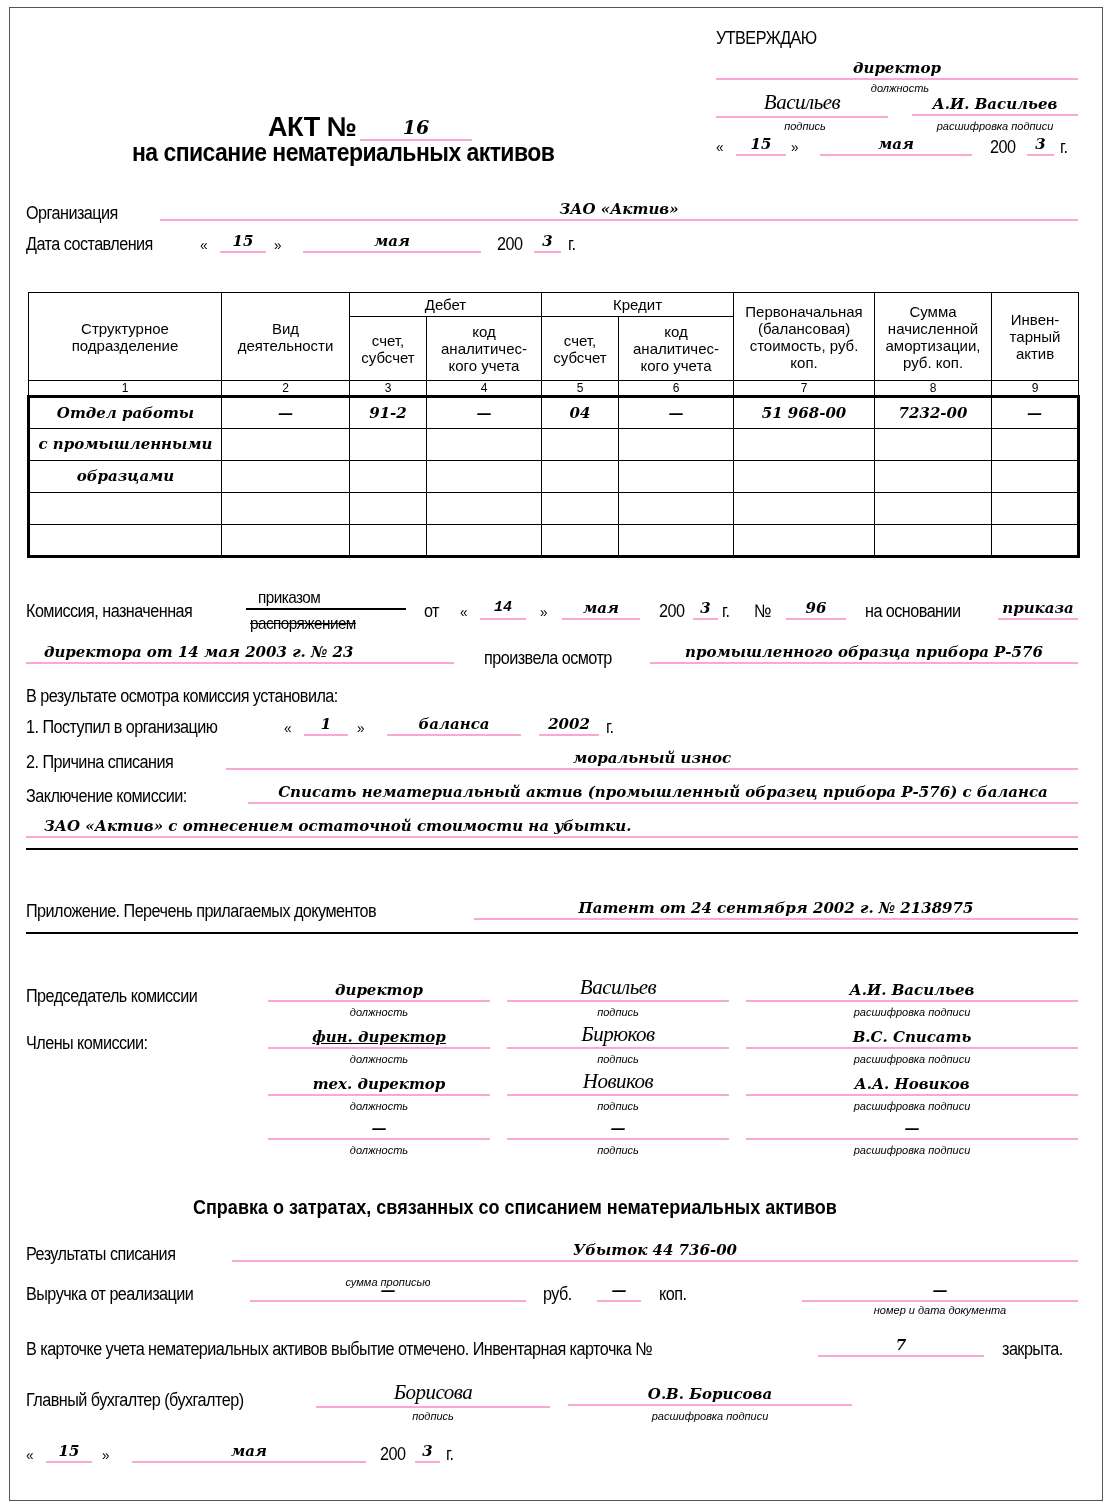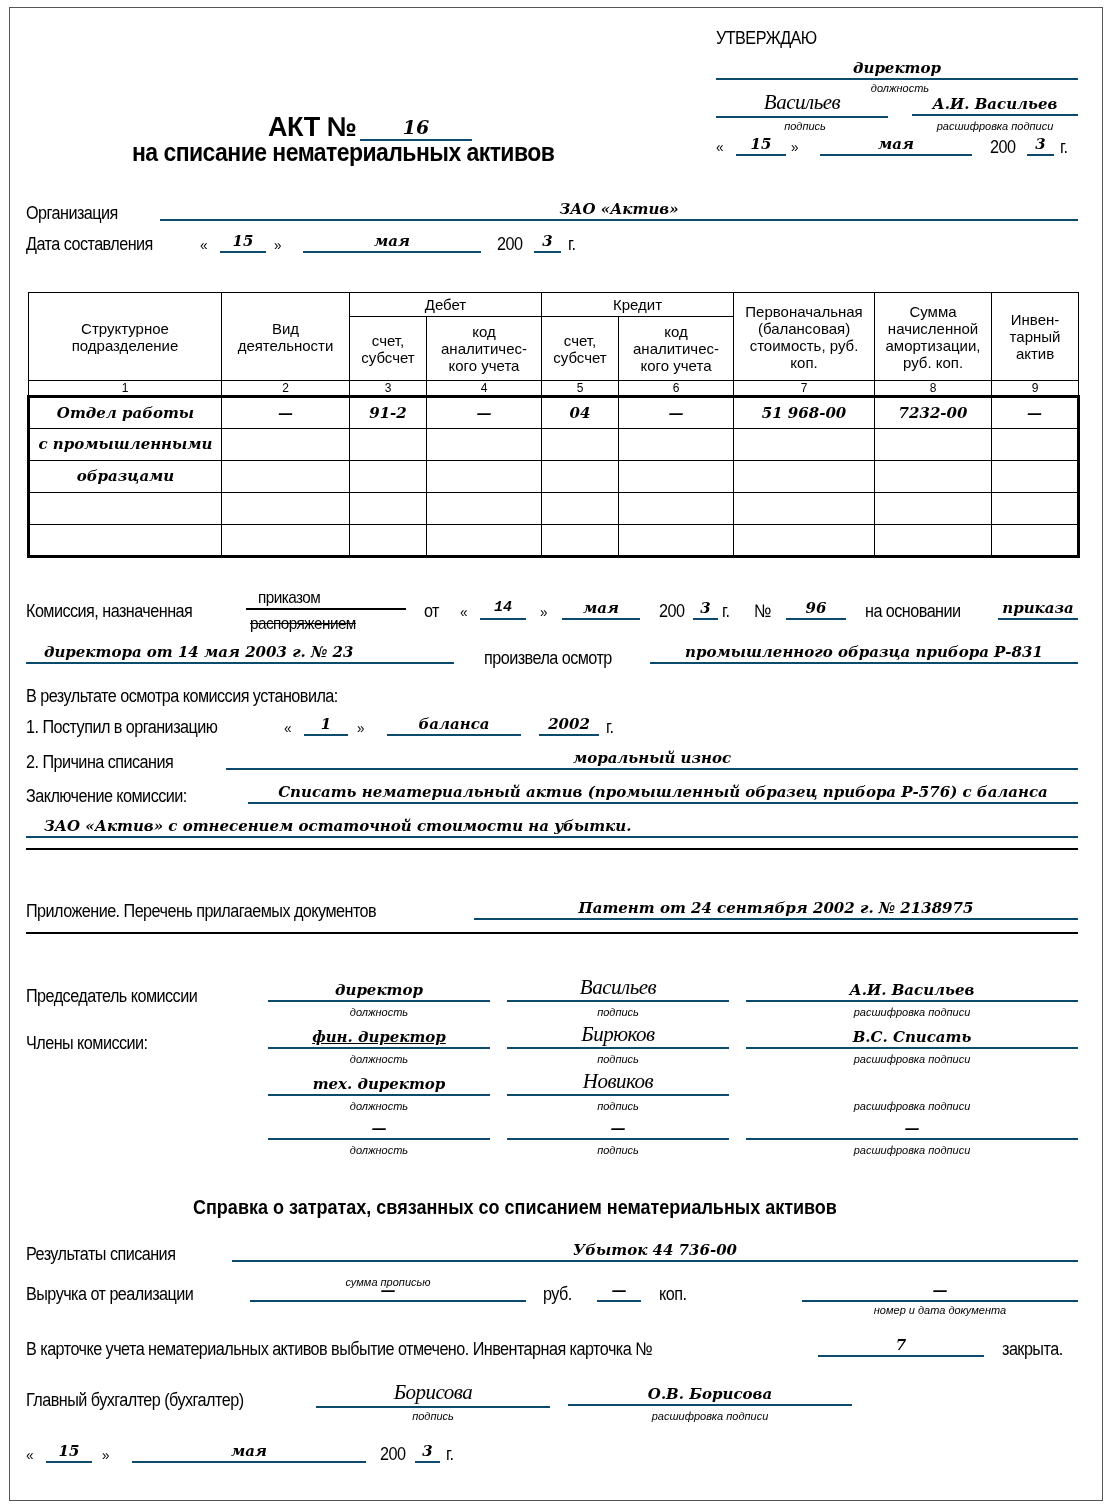--- a/index.html
+++ b/index.html
@@ -4,21 +4,21 @@
   <style>
     * { box-sizing: border-box; margin: 0; padding: 0; }
     html, body { width: 1113px; height: 1508px; background: #fff; }
     body { font-family: "Liberation Sans", sans-serif; color: #000; position: relative; overflow: hidden; }
     .page { position: absolute; left: 9px; top: 7px; width: 1094px; height: 1494px; border: 1px solid #555; background: #fff; }
     .abs { position: absolute; }
     .lbl { font-size: 18px; letter-spacing: -0.6px; white-space: nowrap; transform: scaleX(0.9); transform-origin: left center; }
     .hw { font-family: "DejaVu Serif", serif; font-style: italic; font-weight: bold; font-size: 15px; white-space: nowrap; }
     .sig { font-family: "Liberation Serif", serif; font-style: italic; font-size: 21px; white-space: nowrap; letter-spacing: -0.5px; }
     .line { position: absolute; border-bottom: 2px solid #000; }
-    .fld { position: absolute; border-bottom: 2px solid #0c4a6e; text-align: center; height: 22px; line-height: 20px; }
+    .fld { position: absolute; border-bottom: 2px solid #f9a8d4; text-align: center; height: 22px; line-height: 20px; }
     .cap { position: absolute; font-size: 11px; font-style: italic; text-align: center; white-space: nowrap; }
     .title1 { font-size: 27px; font-weight: bold; letter-spacing: -0.5px; }
     .title2 { font-size: 25px; font-weight: bold; letter-spacing: -0.6px; transform: scaleX(0.92); transform-origin: left center; white-space: nowrap; }
     .sec-title { font-size: 20px; font-weight: bold; transform: scaleX(0.9); transform-origin: left center; white-space: nowrap; }
 
     table.grid { position: absolute; left: 17px; top: 284px; width: 1050px; border-collapse: collapse; table-layout: fixed; }
     table.grid td { border: 1px solid #000; text-align: center; vertical-align: middle; font-size: 15px; line-height: 17px; padding: 0 2px; }
     table.grid tr.hdr td { font-size: 15px; }
     table.grid tr.num td { font-size: 12px; height: 16px; line-height: 14px; }
     table.grid tr.body td { height: 32px; font-family: "DejaVu Serif", serif; font-style: italic; font-weight: bold; font-size: 15px; }
@@ -172,21 +172,21 @@
   <div class="fld hw" style="left:552px;top:590px;width:78px;">мая</div>
   <div class="abs lbl" style="left:649px;top:593px;">200</div>
   <div class="fld hw" style="left:683px;top:590px;width:25px;">3</div>
   <div class="abs lbl" style="left:712px;top:593px;">г.</div>
   <div class="abs lbl" style="left:744px;top:593px;">№</div>
   <div class="fld hw" style="left:776px;top:590px;width:60px;">96</div>
   <div class="abs lbl" style="left:855px;top:593px;">на основании</div>
   <div class="fld hw" style="left:988px;top:590px;width:80px;">приказа</div>
   <div class="fld hw" style="left:16px;top:634px;width:428px;text-align:left;padding-left:18px;">директора от 14 мая 2003 г. № 23</div>
   <div class="abs lbl" style="left:474px;top:640px;">произвела осмотр</div>
-  <div class="fld hw" style="left:640px;top:634px;width:428px;">промышленного образца прибора Р-831</div>
+  <div class="fld hw" style="left:640px;top:634px;width:428px;">промышленного образца прибора Р-576</div>
 
   <div class="abs lbl" style="left:16px;top:678px;">В результате осмотра комиссия установила:</div>
   <div class="abs lbl" style="left:16px;top:709px;">1. Поступил в организацию</div>
   <div class="abs lbl" style="left:274px;top:711px;font-size:15px;">«</div>
   <div class="fld hw" style="left:294px;top:706px;width:44px;">1</div>
   <div class="abs lbl" style="left:347px;top:711px;font-size:15px;">»</div>
   <div class="fld hw" style="left:377px;top:706px;width:134px;">баланса</div>
   <div class="fld hw" style="left:529px;top:706px;width:60px;">2002</div>
   <div class="abs lbl" style="left:596px;top:709px;">г.</div>
   <div class="abs lbl" style="left:16px;top:744px;">2. Причина списания</div>
@@ -212,20 +212,21 @@
 
   <div class="fld hw" style="left:258px;top:1019px;width:222px;text-decoration:underline;">фин. директор</div>
   <div class="fld sig" style="left:497px;top:1015px;width:222px;height:26px;line-height:22px;">Бирюков</div>
   <div class="fld hw" style="left:736px;top:1019px;width:332px;">В.С. Списать</div>
   <div class="cap" style="left:258px;top:1045px;width:222px;">должность</div>
   <div class="cap" style="left:497px;top:1045px;width:222px;">подпись</div>
   <div class="cap" style="left:736px;top:1045px;width:332px;">расшифровка подписи</div>
 
   <div class="fld hw" style="left:258px;top:1066px;width:222px;">тех. директор</div>
   <div class="fld sig" style="left:497px;top:1062px;width:222px;height:26px;line-height:22px;">Новиков</div>
+  <div class="fld hw" style="left:736px;top:1066px;width:332px;">А.А. Новиков</div>
   <div class="cap" style="left:258px;top:1092px;width:222px;">должность</div>
   <div class="cap" style="left:497px;top:1092px;width:222px;">подпись</div>
   <div class="cap" style="left:736px;top:1092px;width:332px;">расшифровка подписи</div>
 
   <div class="fld hw" style="left:258px;top:1110px;width:222px;">—</div>
   <div class="fld hw" style="left:497px;top:1110px;width:222px;">—</div>
   <div class="fld hw" style="left:736px;top:1110px;width:332px;">—</div>
   <div class="cap" style="left:258px;top:1136px;width:222px;">должность</div>
   <div class="cap" style="left:497px;top:1136px;width:222px;">подпись</div>
   <div class="cap" style="left:736px;top:1136px;width:332px;">расшифровка подписи</div>

